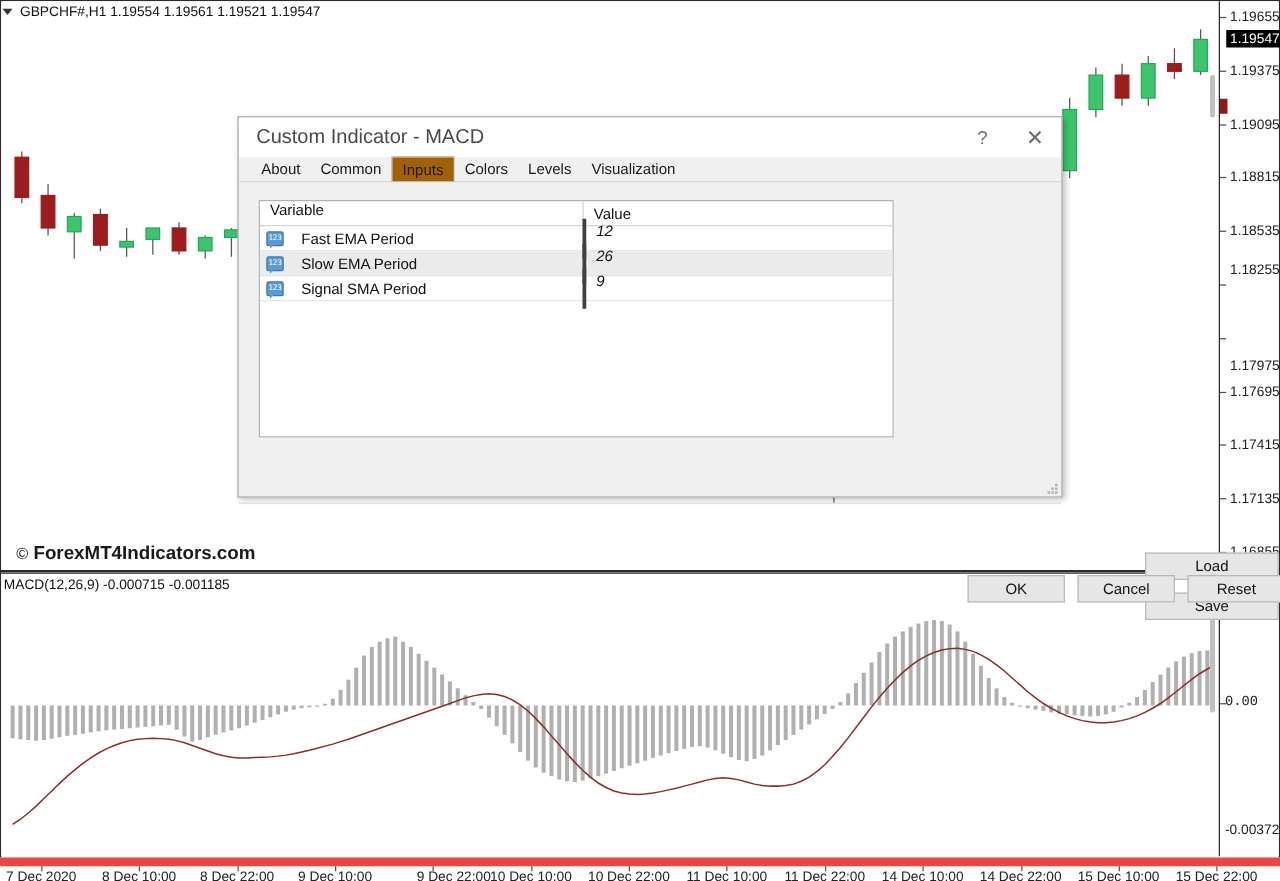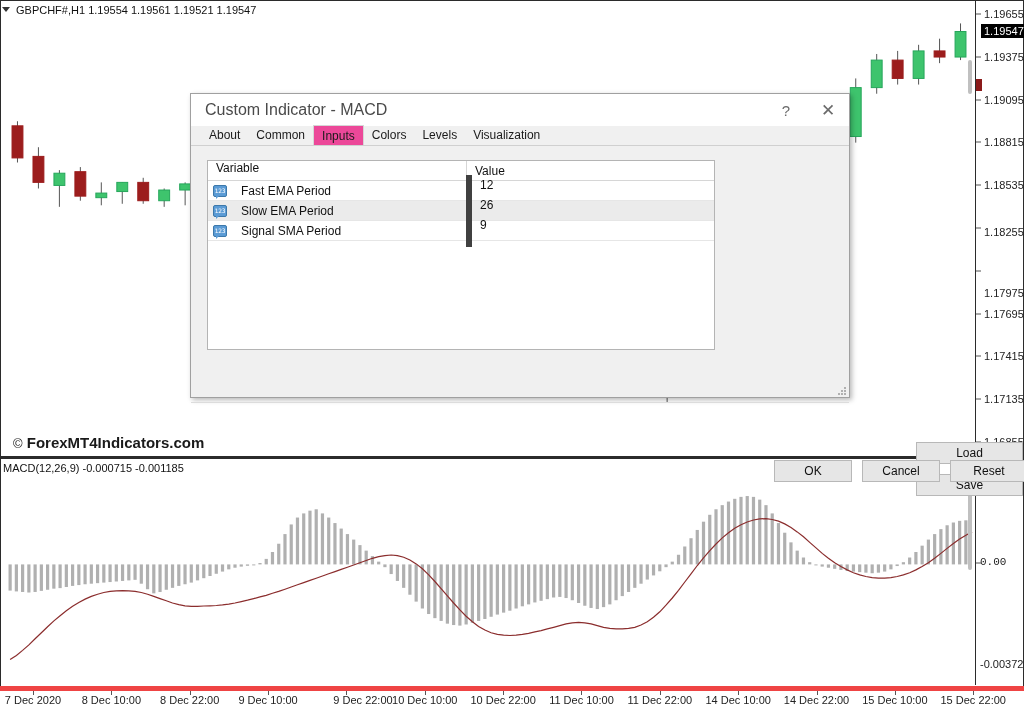--- a/index.html
+++ b/index.html
@@ -53,21 +53,21 @@
     position: absolute;
     top: 0; bottom: 0;
     width: 1px;
     background: #2b2b2b;
   }
   
   .time-axis {
     position: absolute;
     left: 0; bottom: 0;
     width: 1024px; height: 19px;
-    border-top: 5px solid #ef4444;
+    border-top: 7px solid #ef4444;
     background: #ffffff;
     padding-left: 26px;
   }
   .time-label {
     position: absolute;
     top: 3px;
     font-size: 11px;
     color: #222;
     white-space: nowrap;
     transform: translateX(-50%);
@@ -216,21 +216,21 @@
     height: 20px;
     padding: 0 8px;
     font-size: 12px;
     color: #1a1a1a;
     display: flex; align-items: center;
     background: transparent;
     cursor: default;
     white-space: nowrap;
   }
   .tab.active {
-    background: #ec4899;
+    background: #a16207;
     border-left: 1px solid #d6d6d6;
     border-right: 1px solid #d6d6d6;
     border-top: 1px solid #d6d6d6;
   }
 
   .dlg-body {
     position: relative;
     background: #f0f0f0;
     height: calc(100% - 52px);
   }
@@ -263,22 +263,22 @@
   }
   .var-row.alt { background: #ebebeb; }
   .var-row .c1 {
     width: 258px;
     padding-left: 5px;
     display: flex; align-items: center; gap: 14px;
     height: 20px;
   }
   .var-row .c2 {
     flex: 1; padding-left: 8px;
-    border-left: 6px solid #404040;
-    height: 32px; line-height: 20px;
+    border-left: 3px solid #404040;
+    height: 32px; line-height: 20px; font-style: italic;
   }
   .icon123 {
     width: 14px; height: 12px;
     background: #5b9bd5;
     border: 1px solid #3c78aa;
     border-radius: 2px;
     position: relative;
     display: inline-flex;
     align-items: center;
     justify-content: center;
@@ -630,21 +630,21 @@
       <div class="price-label" style="top: 14px;">1.19655</div>
       <div class="price-tick" style="top: 56.8px;"></div>
       <div class="price-label" style="top: 56.8px;">1.19375</div>
       <div class="price-tick" style="top: 99.6px;"></div>
       <div class="price-label" style="top: 99.6px;">1.19095</div>
       <div class="price-tick" style="top: 142.4px;"></div>
       <div class="price-label" style="top: 142.4px;">1.18815</div>
       <div class="price-tick" style="top: 185.2px;"></div>
       <div class="price-label" style="top: 185.2px;">1.18535</div>
       <div class="price-tick" style="top: 228px;"></div>
-      <div class="price-label" style="top: 232px;">1.18255</div>
+      <div class="price-label" style="top: 216px;">1.18255</div>
       <div class="price-tick" style="top: 270.8px;"></div>
       <div class="price-label" style="top: 275px; margin-top: 18px;">1.17975</div>
       <div class="price-tick" style="top: 313.6px;"></div>
       <div class="price-label" style="top: 313.6px;">1.17695</div>
       <div class="price-tick" style="top: 356.4px;"></div>
       <div class="price-label" style="top: 356.4px;">1.17415</div>
       <div class="price-tick" style="top: 399.2px;"></div>
       <div class="price-label" style="top: 399.2px;">1.17135</div>
       <div class="price-tick" style="top: 442px;"></div>
       <div class="price-label" style="top: 442px;">1.16855</div>

